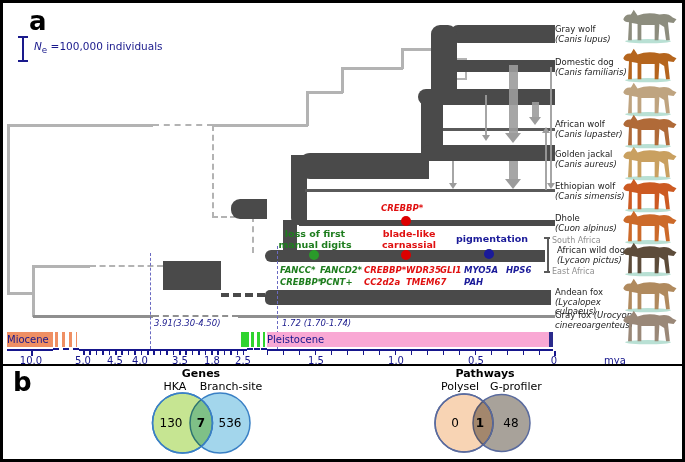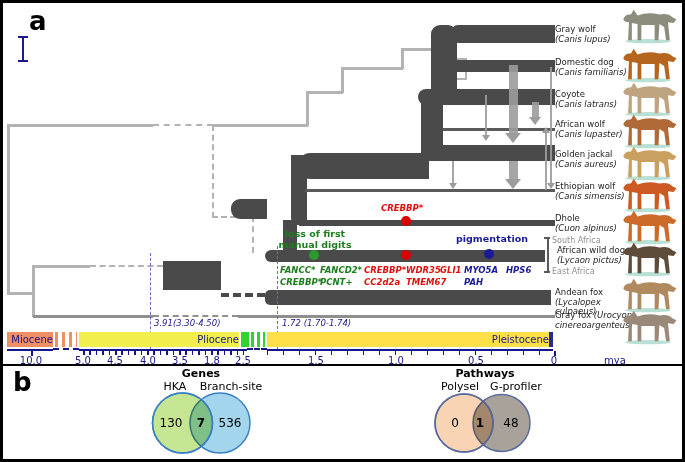--- a/index.html
+++ b/index.html
@@ -29,21 +29,21 @@
   .nodedate{position:absolute;font-style:italic;font-size:8.5px;color:#1a1a8c;white-space:nowrap;}
   
   .sp{position:absolute;left:552px;width:78px;font-size:8.5px;line-height:9.5px;color:#1c1c1c;}
   .sp i{font-style:italic;}
   .region{position:absolute;left:549px;font-size:8px;color:#8f8f8f;white-space:nowrap;}
   
   .trait{position:absolute;font-weight:bold;font-size:9.5px;line-height:10.5px;text-align:center;}
   .gene{position:absolute;font-style:italic;font-weight:bold;font-size:8.5px;white-space:nowrap;}
   .dot{position:absolute;width:10px;height:10px;border-radius:50%;}
   
-  .epoch{position:absolute;top:329px;height:15px;line-height:15px;text-align:right;font-size:10px;color:#16168c;}
+  .epoch{position:absolute;top:329px;height:15px;line-height:15px;text-align:left;font-size:10px;color:#16168c;}
   .axs{position:absolute;top:346px;height:2px;background:#16168c;}
   .axd{position:absolute;top:345px;height:0;border-top:2px dashed #16168c;}
   .tkm{position:absolute;top:348px;width:1.5px;height:5px;background:#16168c;}
   .mticks{position:absolute;top:348px;height:4px;}
   .tick{position:absolute;top:352px;transform:translateX(-50%);font-size:10px;color:#16168c;}
   .mya{position:absolute;top:352px;font-size:10px;color:#16168c;padding-left:41px;}
   
   .pb-divider{position:absolute;left:0;top:361px;width:685px;height:2px;background:#000;}
   .venn-title{position:absolute;font-weight:bold;font-size:11px;text-align:center;color:#000;}
   .venn-lab{position:absolute;font-size:11px;text-align:center;color:#000;}
@@ -62,20 +62,21 @@
         <ellipse cx="32" cy="37" rx="24" ry="2.2" fill="#b9e0d4"></ellipse>
         <path d="M6 14 Q8 8 14 9 L17 4 L21 10 Q32 6 44 9 Q53 7 58 12 L62 14 L59 18 L53 17 L55 36 L51 36 L49 22 L44 19 L43 36 L39 36 L39 20 L25 20 L25 36 L21 36 L21 19 L15 18 L15 36 L11 36 L12 17 Q7 17 6 14 Z"></path>
       </symbol>
     </defs>
   </svg>
 
   <div class="plabel" style="left:26px;top:5px">a</div>
   <div class="ne-bar"></div>
   <div class="ne-cap" style="top:33px"></div>
   <div class="ne-cap" style="top:57px"></div>
+  <div class="ne-text"><i>N</i><sub>e</sub><span> =100,000 individuals</span></div>
 
   <div class="gl" style="left:4px;top:121px;width:2.5px;height:171px"></div>
   <div class="gl" style="left:4px;top:121px;width:146px;height:2.5px"></div>
   <div class="gld" style="left:150px;top:121px;width:60px"></div>
   <div class="gl" style="left:210px;top:121px;width:95px;height:2.5px"></div>
   <div class="gl" style="left:303px;top:88px;width:2.5px;height:35px"></div>
   <div class="gl" style="left:303px;top:88px;width:37px;height:2.5px"></div>
   <div class="gl" style="left:338px;top:64px;width:2.5px;height:26px"></div>
   <div class="gl" style="left:338px;top:64px;width:62px;height:2.5px"></div>
   <div class="gl" style="left:398px;top:45px;width:2.5px;height:21px"></div>
@@ -143,38 +144,40 @@
     <span>loss of first</span><br><span>manual digits</span>
   </div>
   <div class="dot" style="left:306px;top:247px;background:#2a9a2a"></div>
   <div class="gene" style="left:277px;top:262px;color:#1e7d1e">FANCC*</div>
   <div class="gene" style="left:317px;top:262px;color:#1e7d1e">FANCD2*</div>
   <div class="gene" style="left:277px;top:274px;color:#1e7d1e">CREBBP*</div>
   <div class="gene" style="left:317px;top:274px;color:#1e7d1e">PCNT+</div>
 
   <div class="gene" style="left:378px;top:200px;color:#e01010">CREBBP*</div>
   <div class="dot" style="left:398px;top:213px;background:#dd0000"></div>
+  <div class="trait" style="left:368px;top:226px;width:76px;color:#e01010">
+    <span>blade-like</span><br><span>carnassial</span>
+  </div>
   <div class="dot" style="left:398px;top:247px;background:#dd0000"></div>
   <div class="gene" style="left:361px;top:262px;color:#e01010">CREBBP*</div>
   <div class="gene" style="left:403px;top:262px;color:#e01010">WDR35</div>
   <div class="gene" style="left:437px;top:262px;color:#e01010">GLI1</div>
   <div class="gene" style="left:361px;top:274px;color:#e01010">CC2d2a</div>
   <div class="gene" style="left:403px;top:274px;color:#e01010">TMEM67</div>
 
   <div class="trait" style="left:445px;top:231px;width:88px;color:#1a1a99">
     <span>pigmentation</span>
   </div>
   <div class="dot" style="left:481px;top:246px;background:#1a1a99"></div>
   <div class="gene" style="left:461px;top:262px;color:#1a1a99">MYO5A</div>
   <div class="gene" style="left:503px;top:262px;color:#1a1a99">HPS6</div>
   <div class="gene" style="left:461px;top:274px;color:#1a1a99">PAH</div>
 
   <div class="sp" style="top:55px"><span>Domestic dog</span><br><i>(Canis familiaris)</i></div>
   <div class="sp" style="top:22px"><span>Gray wolf</span><br><i>(Canis lupus)</i></div>
-  <div class="sp" style="top:87px"><span>Coyote</span><br><i>(Canis latrans)</i></div>
   <div class="sp" style="top:117px"><span>African wolf</span><br><i>(Canis lupaster)</i></div>
   <div class="sp" style="top:147px"><span>Golden jackal</span><br><i>(Canis aureus)</i></div>
   <div class="sp" style="top:179px"><span>Ethiopian wolf</span><br><i>(Canis simensis)</i></div>
   <div class="sp" style="top:211px"><span>Dhole</span><br><i>(Cuon alpinus)</i></div>
   <div class="region" style="top:233px">South Africa</div>
   <div class="sp" style="top:243px;left:554px"><span>African wild dog</span><br><i>(Lycaon pictus)</i></div>
   <div class="region" style="top:264px">East Africa</div>
   <div class="sp" style="top:285px"><span>Andean fox</span><br><i>(Lycalopex culpaeus)</i></div>
   <div class="sp" style="top:308px"><span>Gray fox</span> <i>(Urocyon cinereoargenteus)</i></div>
 
@@ -204,40 +207,39 @@
     </svg>
   <svg class="animal" style="top:272px" viewBox="0 0 64 40">
       <use href="#canid" fill="#b08a5e"></use>
     </svg>
   <svg class="animal" style="top:304px" viewBox="0 0 64 40">
       <use href="#canid" fill="#9a8878"></use>
     </svg>
 
   <div class="epoch" style="left:4px;width:46px;background:#ef8f63">Miocene</div>
   <div class="abs" style="left:52px;top:329px;width:22px;height:15px;background:repeating-linear-gradient(90deg,#ef8f63 0 3px,#ffffff 3px 7px)"></div>
-  <div class="epoch" style="left:76px;width:160px;background:#f1ee4e">Pliocene</div>
   <div class="abs" style="left:238px;top:329px;width:8px;height:15px;background:#2fd42f"></div>
   <div class="abs" style="left:248px;top:329px;width:14px;height:15px;background:repeating-linear-gradient(90deg,#2fd42f 0 3px,#ffffff 3px 6px)"></div>
-  <div class="epoch" style="left:264px;width:282px;background:#fde047">Pleistocene</div>
+  <div class="epoch" style="left:264px;width:282px;background:#f9a8d4">Pleistocene</div>
   <div class="abs" style="left:546px;top:329px;width:4px;height:15px;background:#2a2a8c"></div>
 
   <div class="axs" style="left:4px;width:46px"></div>
   <div class="axd" style="left:50px;width:26px"></div>
   <div class="axs" style="left:76px;width:168px"></div>
   <div class="axd" style="left:244px;width:20px"></div>
   <div class="axs" style="left:264px;width:286px"></div>
   <div class="mticks" style="left:80px;width:161px;background:repeating-linear-gradient(90deg,#16168c 0 1.5px,transparent 1.5px 6.4px)"></div>
   <div class="mticks" style="left:264px;width:288px;background:repeating-linear-gradient(90deg,#16168c 0 1.5px,transparent 1.5px 16px)"></div>
   <div class="tkm" style="left:28px"></div>
   <div class="tkm" style="left:551px"></div>
 
   <div class="tick" style="left:28px">10.0</div>
   <div class="tick" style="left:80px">5.0</div>
   <div class="tick" style="left:112px">4.5</div>
-  <div class="tick" style="left:145px">4.0</div>
+  <div class="tick" style="left:137px">4.0</div>
   <div class="tick" style="left:177px">3.5</div>
   <div class="tick" style="left:209px">1.8</div>
   <div class="tick" style="left:240px">2.5</div>
   <div class="tick" style="left:313px">1.5</div>
   <div class="tick" style="left:393px">1.0</div>
   <div class="tick" style="left:473px">0.5</div>
   <div class="tick" style="left:551px">0</div>
   <div class="mya" style="left:560px">mya</div>
 
   <div class="pb-divider"></div>

